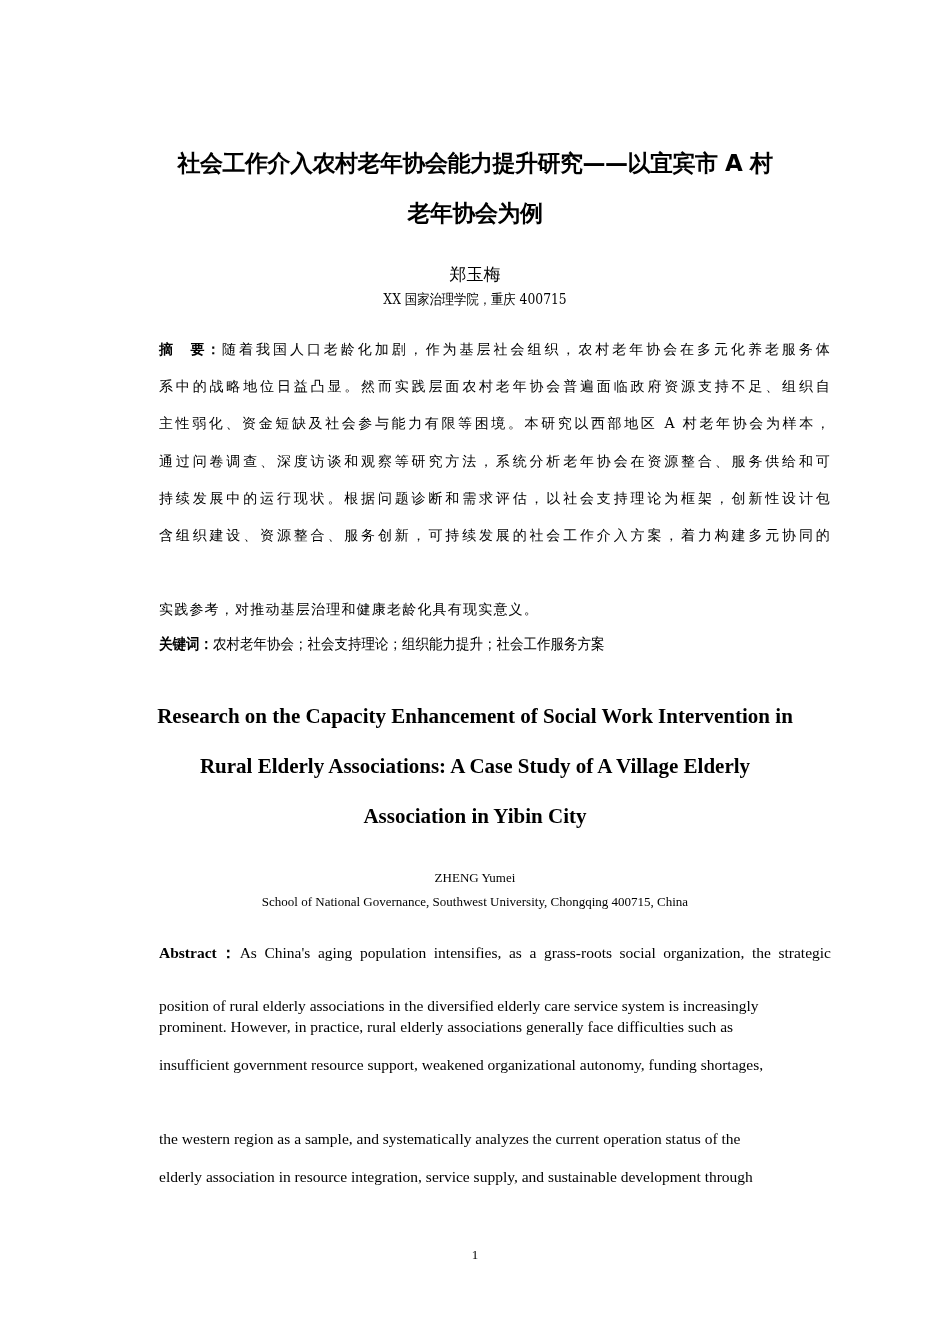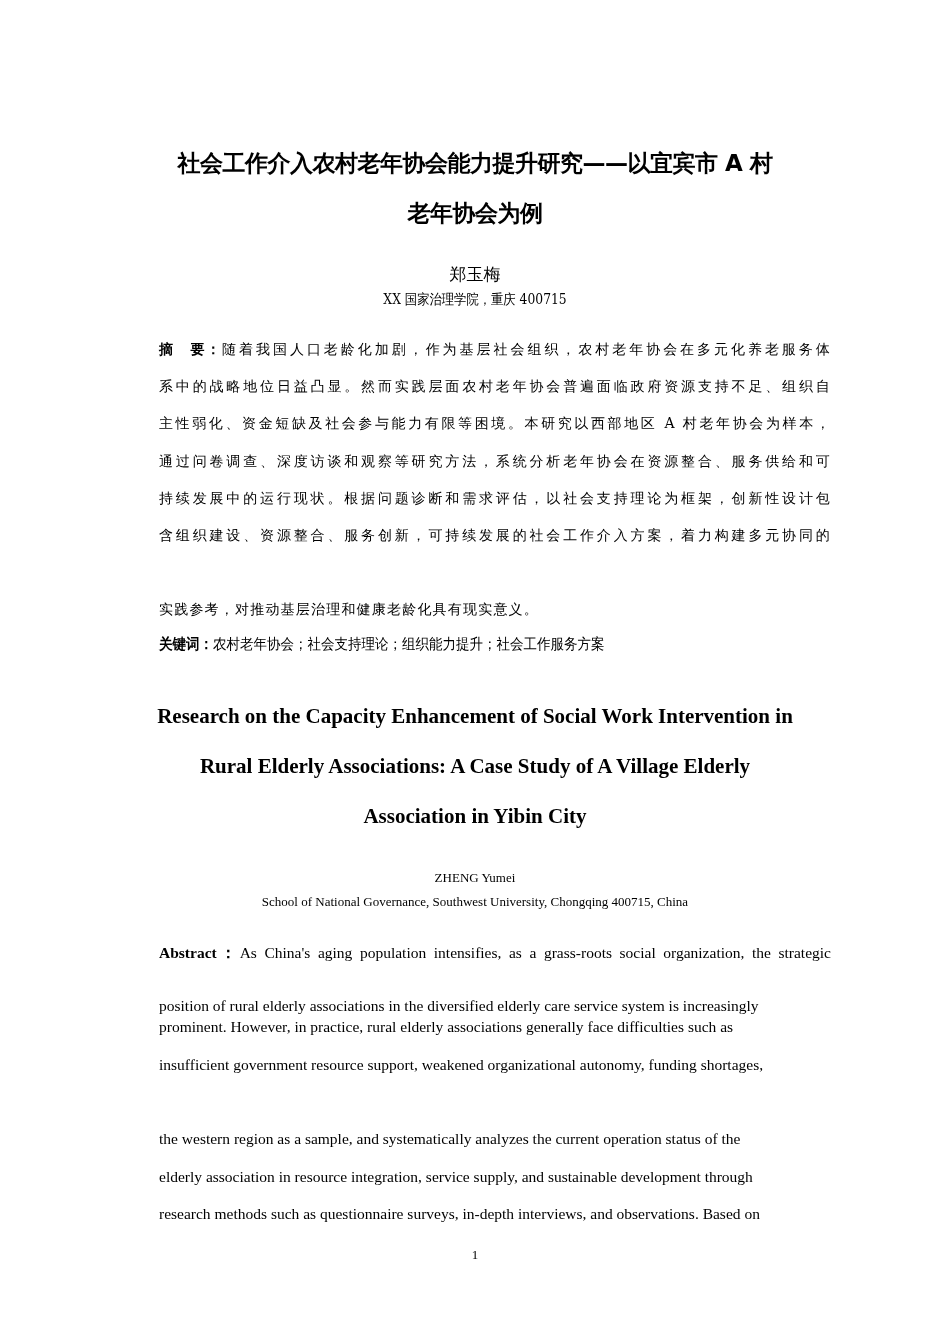--- a/index.html
+++ b/index.html
@@ -129,17 +129,16 @@
 
   <div class="abs center en-author" style="top:869px;">ZHENG Yumei</div>
   <div class="abs center en-affil" style="top:893px;">School of National Governance, Southwest University, Chongqing 400715, China</div>
 
   <div class="abs en-line justify" style="top:943px;"><span class="en-label">Abstract：</span><span>As China's aging population intensifies, as a grass-roots social organization, the strategic</span></div>
   <div class="abs en-line" style="top:980px;margin-top:16px;">position of rural elderly associations in the diversified elderly care service system is increasingly</div>
   <div class="abs en-line" style="top:1055px;">insufficient government resource support, weakened organizational autonomy, funding shortages,</div>
   <div class="abs en-line" style="top:1017px;">prominent. However, in practice, rural elderly associations generally face difficulties such as</div>
   <div class="abs en-line" style="top:1129px;">the western region as a sample, and systematically analyzes the current operation status of the</div>
   <div class="abs en-line" style="top:1167px;">elderly association in resource integration, service supply, and sustainable development through</div>
-  <div class="abs en-line" style="top:1204px;">research methods such as questionnaire surveys, in-depth interviews, and observations. Based on</div>
 
   <div class="abs center page-num" style="top:1247px;">1</div>
 
 </div>
 
 </body></html>

